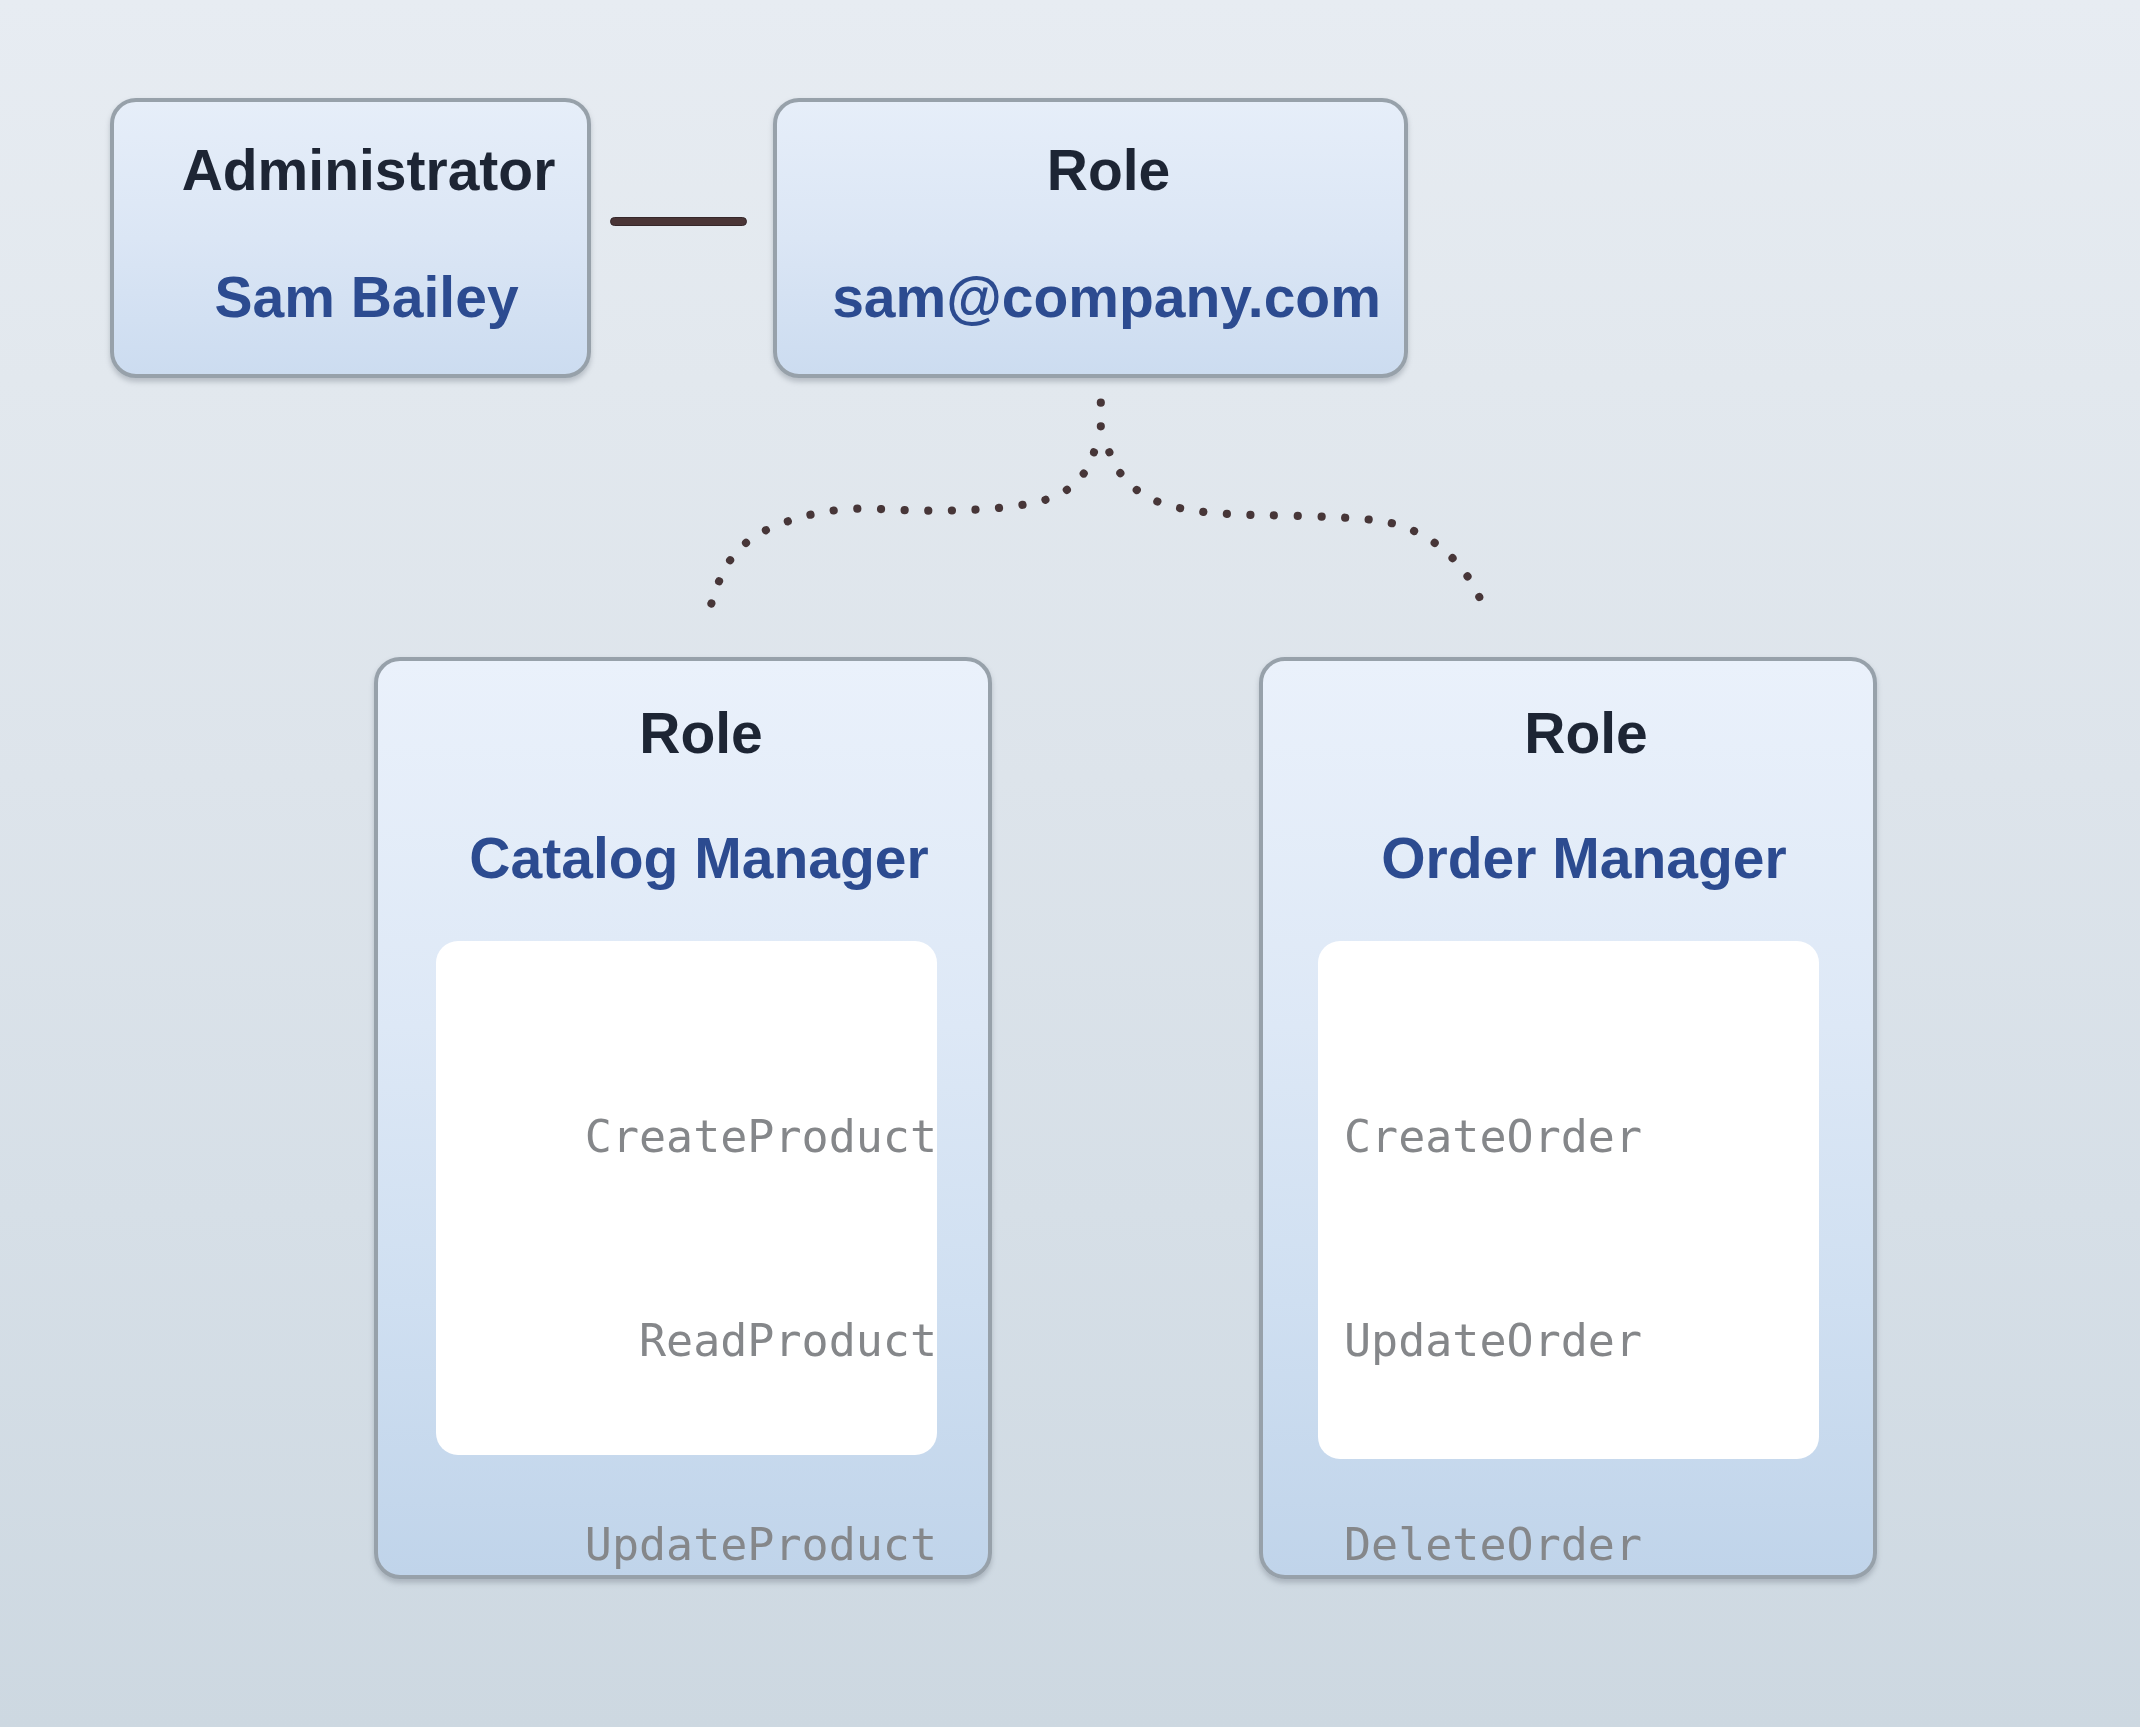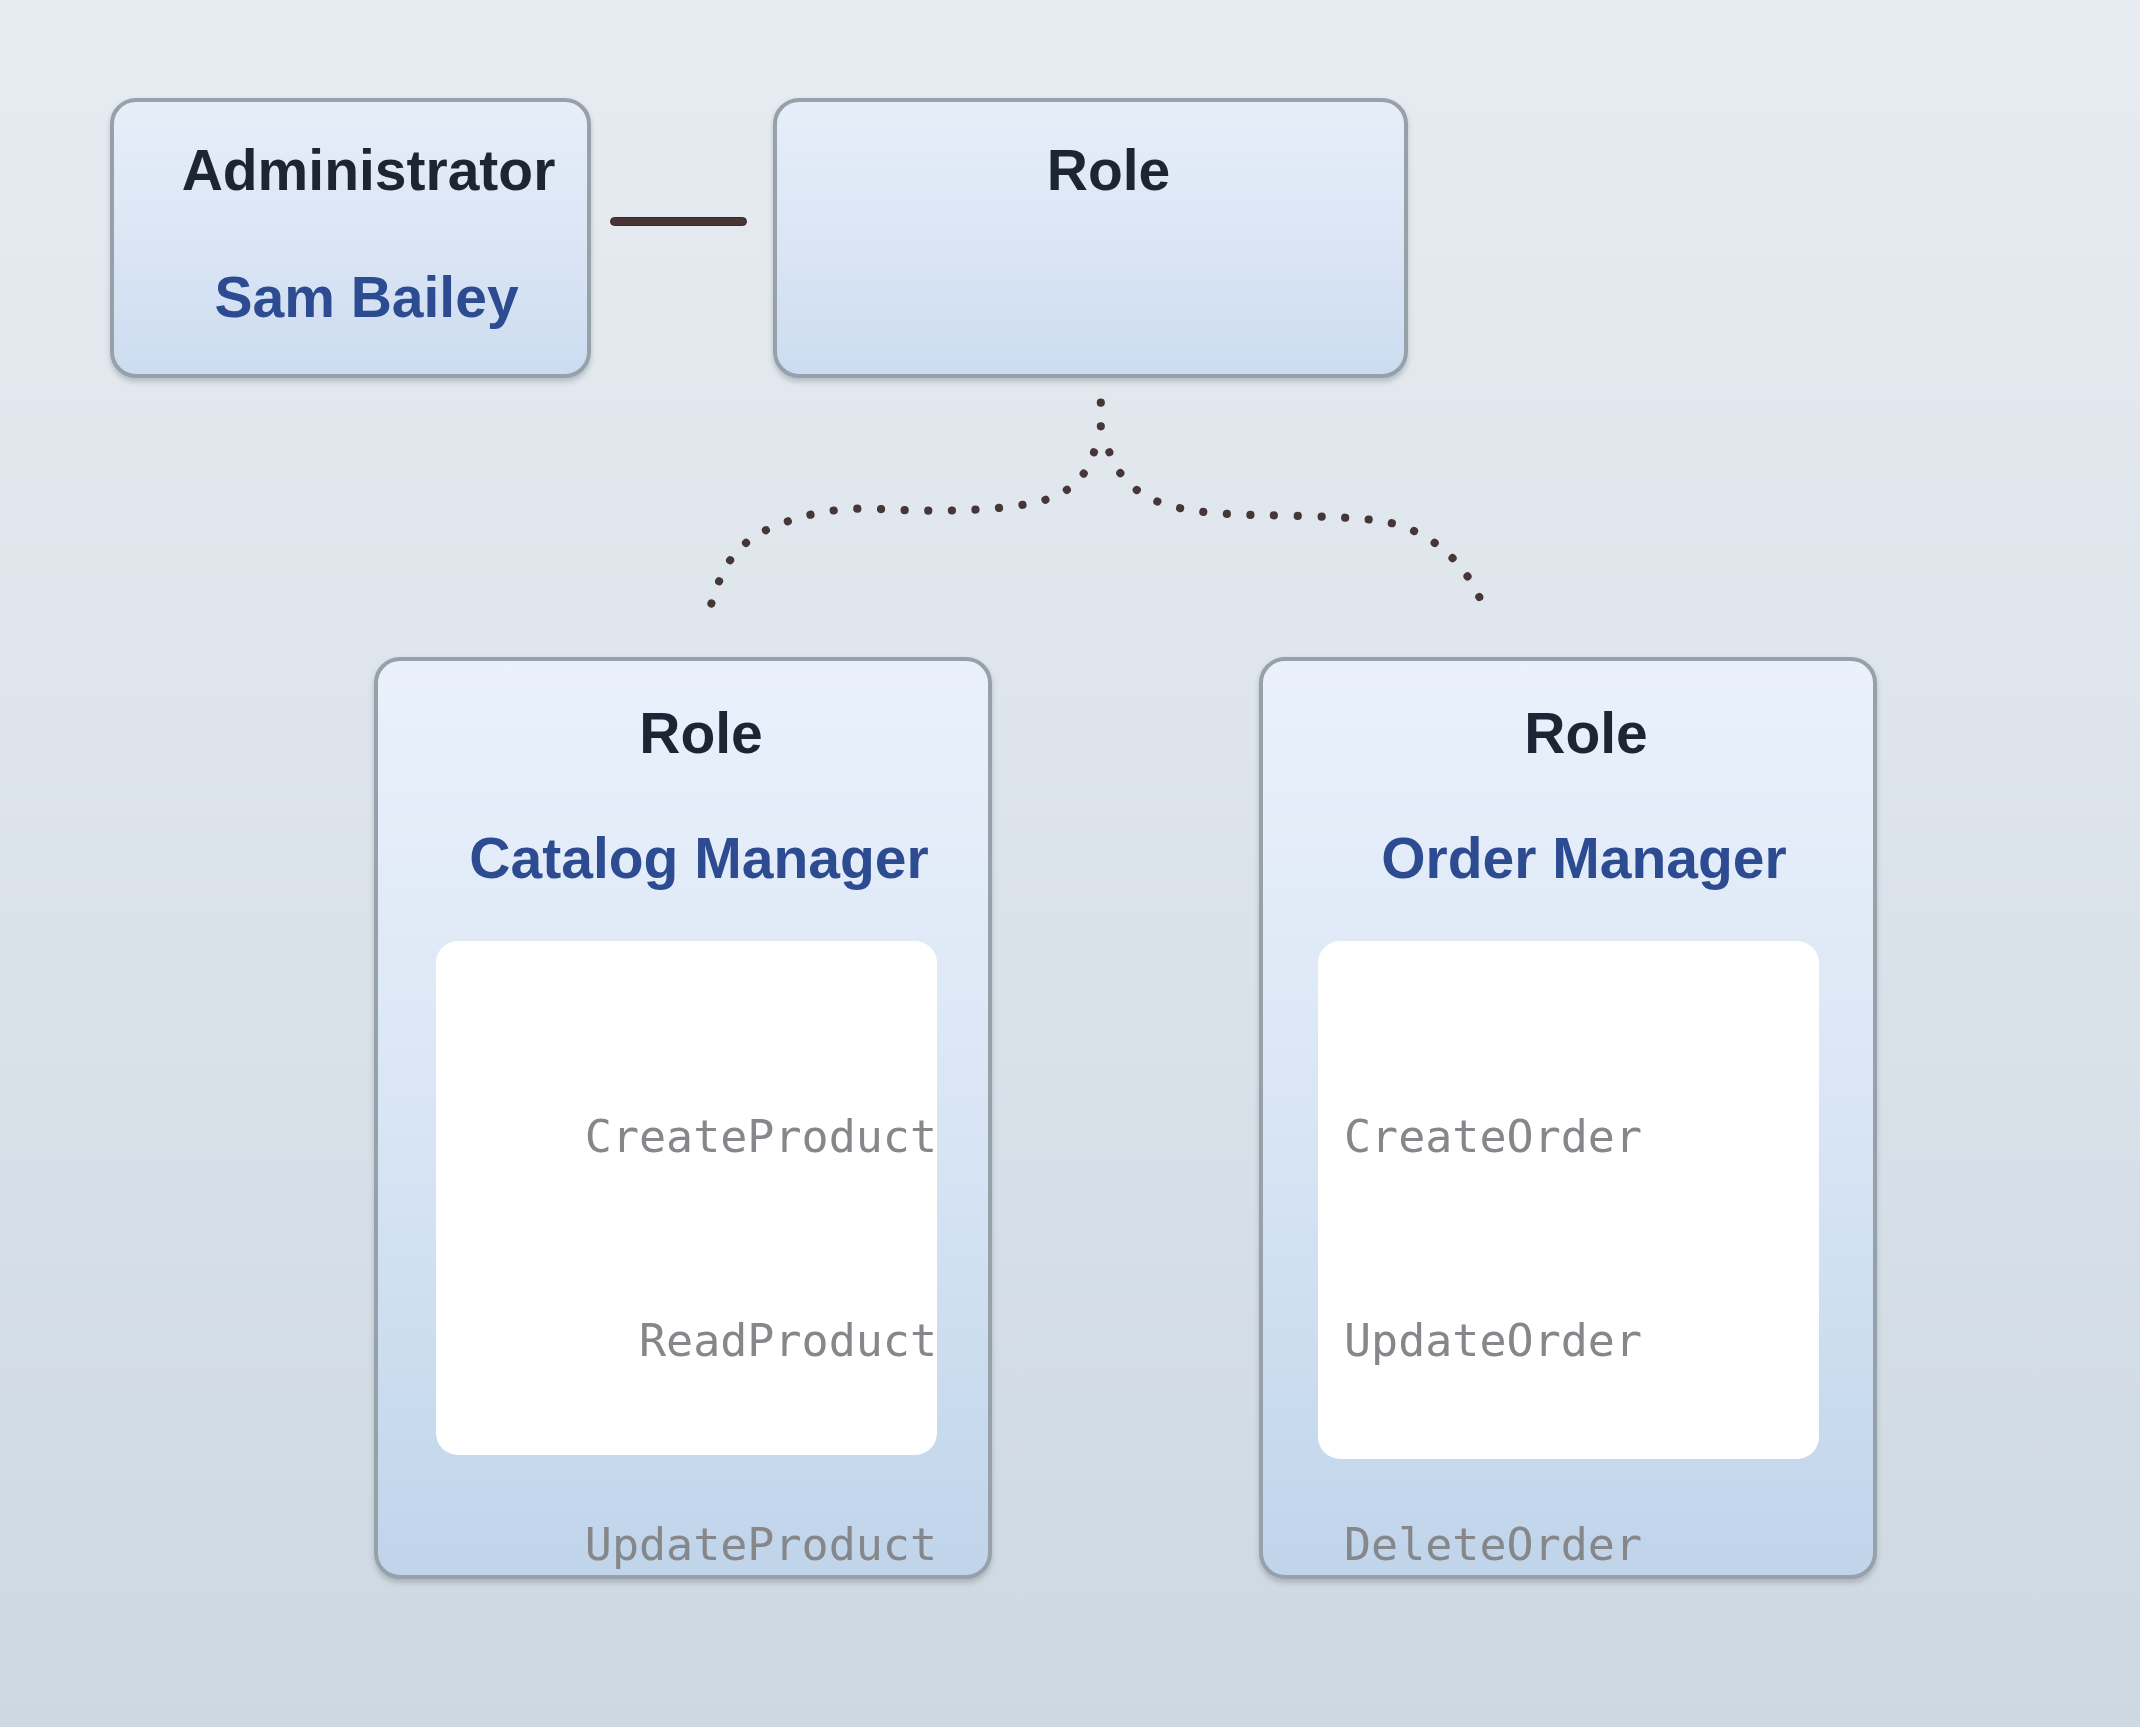--- a/index.html
+++ b/index.html
@@ -82,20 +82,21 @@
     </g>
   </svg>
 
   <div class="node top-entity" style="left:110px;top:98px;width:473px;height:272px;">
     <div class="node-title" style="top:38px;">Administrator</div>
     <div class="node-name" style="top:165px;">Sam Bailey</div>
   </div>
 
   <div class="node top-entity" style="left:773px;top:98px;width:627px;height:272px;">
     <div class="node-title" style="top:38px;">Role</div>
+    <div class="node-name" style="top:165px;">sam@company.com</div>
   </div>
 
   <div class="node role-entity" style="left:355px;top:657px;width:610px;height:914px;">
     <div class="node-title" style="top:42px;">Role</div>
     <div class="node-name" style="top:167px;">Catalog Manager</div>
     <div class="perm-panel" style="left:58px;top:280px;width:501px;height:514px;text-align:right;">
       <div class="perm-list">
         <div>CreateProduct</div>
         <div>ReadProduct</div>
         <div>UpdateProduct</div>

